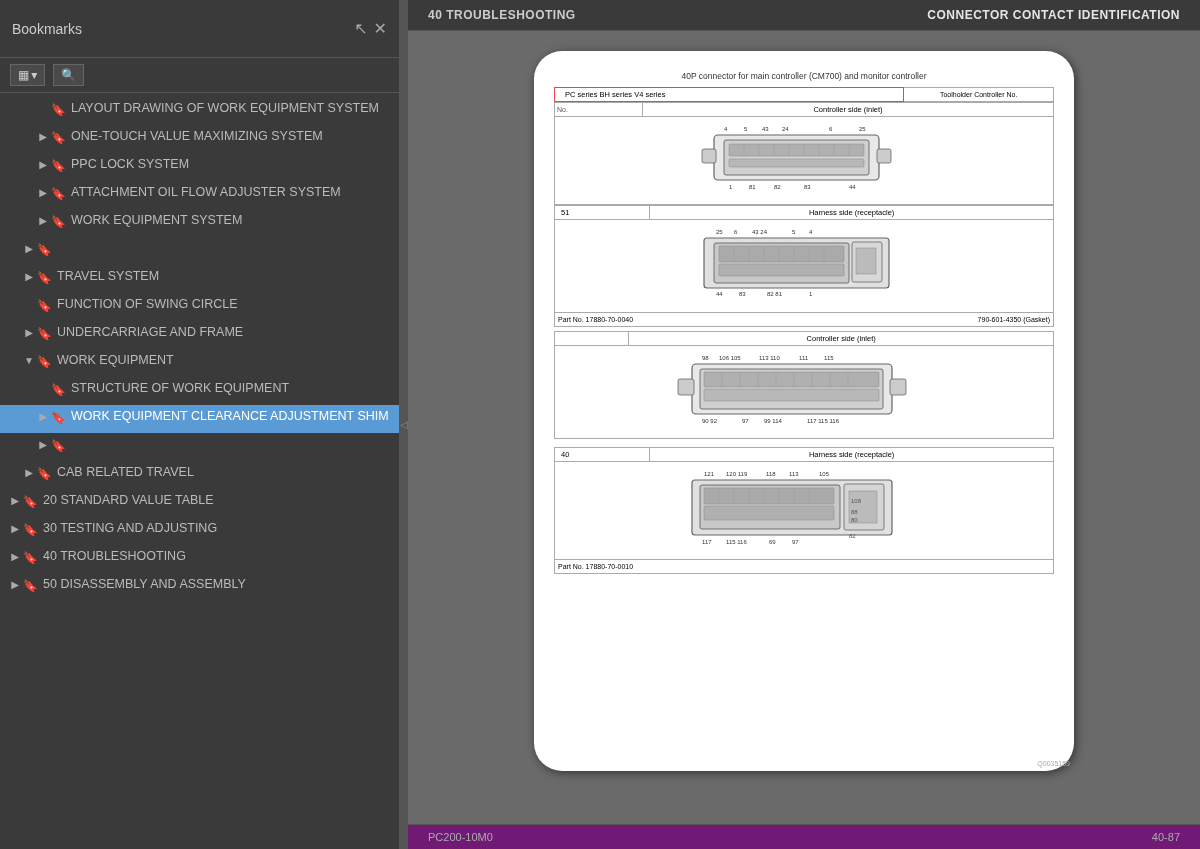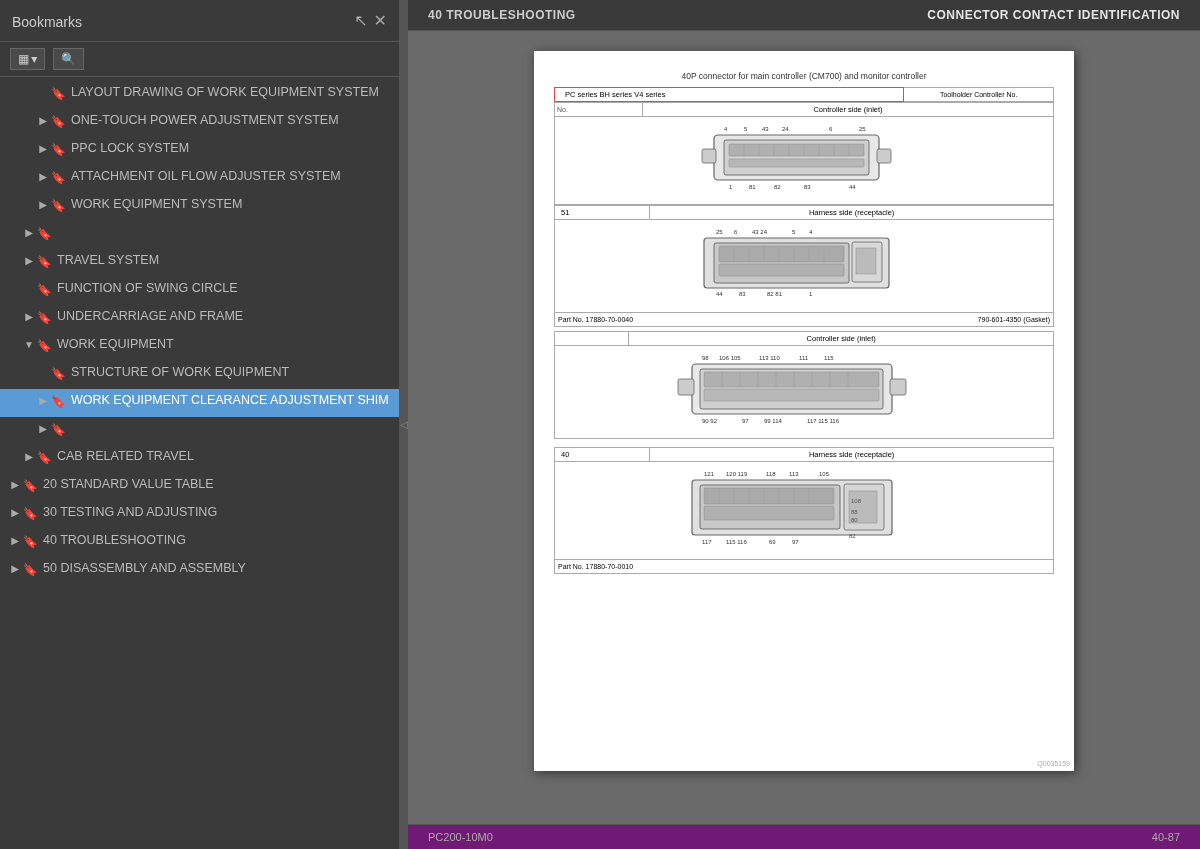--- a/index.html
+++ b/index.html
@@ -11,23 +11,23 @@
       min-width: 400px;
       height: 849px;
       background: #3a3a3a;
       display: flex;
       flex-direction: column;
       border-right: 1px solid #555;
     }
 
     #bookmark-header {
       display: flex;
-      align-items: flex-end;
+      align-items: center;
       justify-content: space-between;
-      padding: 11px 12px;
+      padding: 19px 12px;
       background: #3a3a3a;
       border-bottom: 1px solid #555;
       min-height: 36px;
     }
 
     #bookmark-title {
       color: #ccc;
       font-size: 14px;
       font-weight: normal;
     }
@@ -196,20 +196,21 @@
       background: #888;
     }
 
     #page-container {
       background: white;
       width: 540px;
       min-height: 720px;
       padding: 20px;
       box-shadow: 2px 2px 10px rgba(0,0,0,0.5);
       position: relative;
+      border-radius: 28px;
     }
 
     .qr-watermark {
       position: absolute;
       bottom: 4px;
       right: 4px;
       font-size: 7px;
       color: #aaa;
     }
 
@@ -258,21 +259,21 @@
 
     <div class="tree-item indent-2">
       <span class="expand-arrow">&nbsp;</span>
       <span class="bookmark-icon">🔖</span>
       <span class="item-label">LAYOUT DRAWING OF WORK EQUIPMENT SYSTEM</span>
     </div>
 
     <div class="tree-item indent-2">
       <span class="expand-arrow">▶</span>
       <span class="bookmark-icon">🔖</span>
-      <span class="item-label">ONE-TOUCH POWER ADJUSTMENT SYSTEM</span>
+      <span class="item-label">ONE-TOUCH VALUE MAXIMIZING SYSTEM</span>
     </div>
 
     <div class="tree-item indent-2">
       <span class="expand-arrow">▶</span>
       <span class="bookmark-icon">🔖</span>
       <span class="item-label">PPC LOCK SYSTEM</span>
     </div>
 
     <div class="tree-item indent-2">
       <span class="expand-arrow">▶</span>

